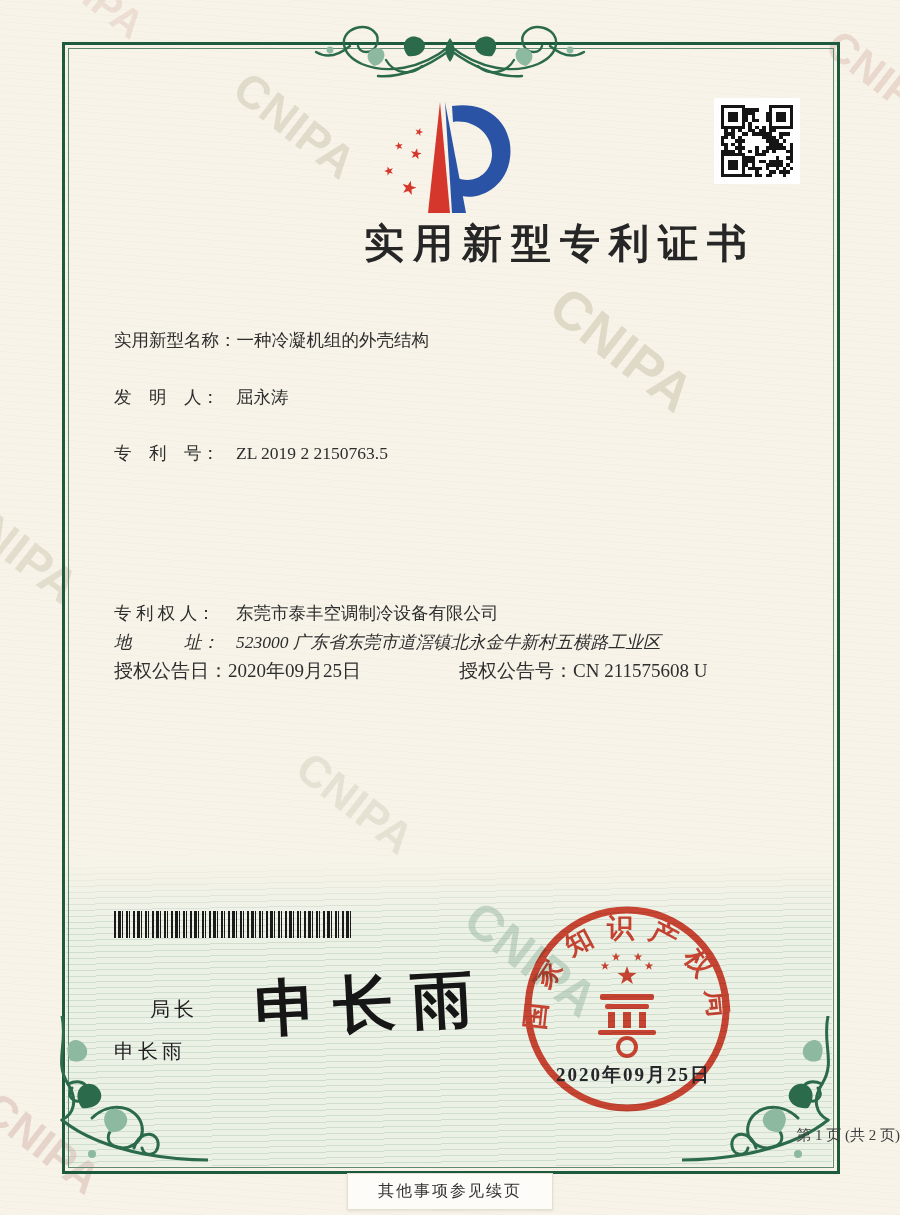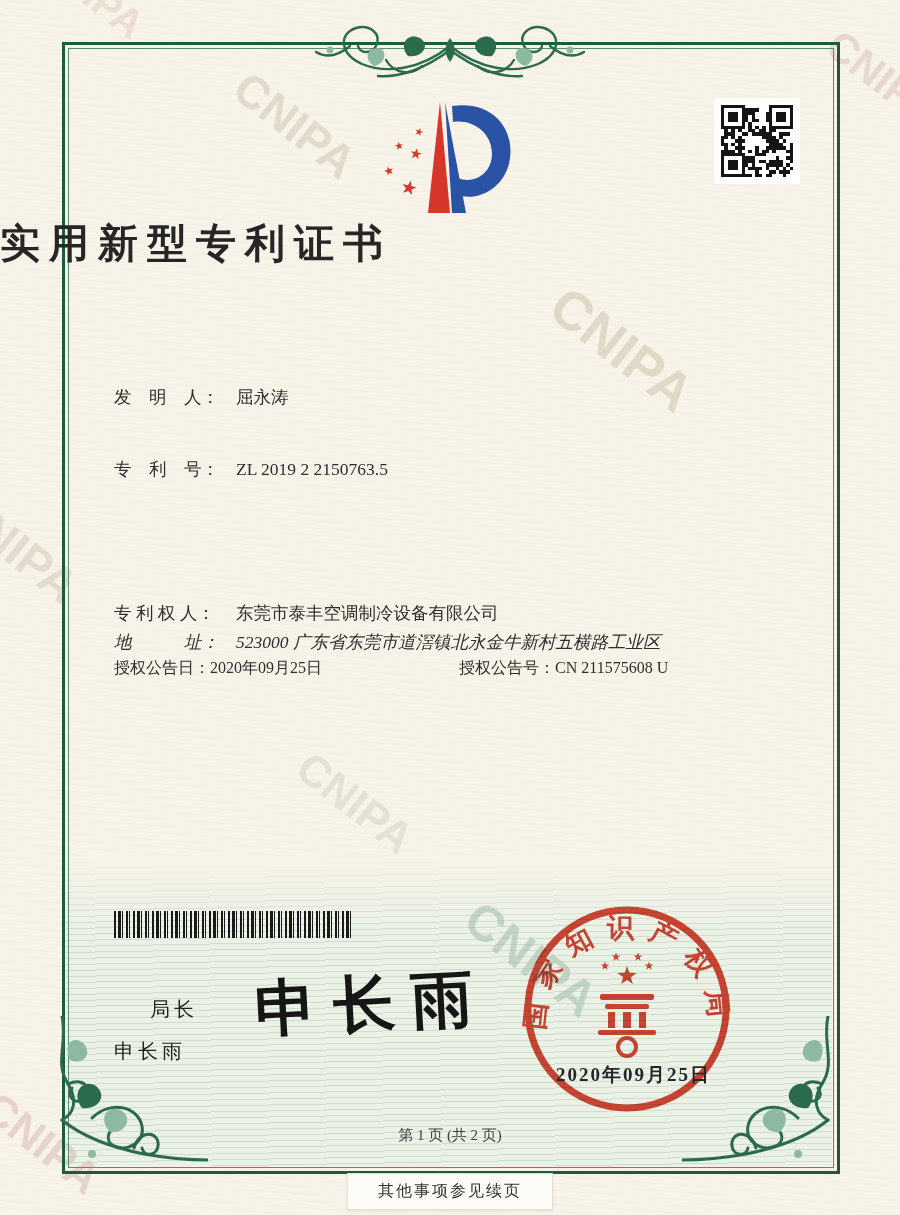--- a/index.html
+++ b/index.html
@@ -28,48 +28,48 @@
   .wm6{left:-25px;top:1118px;font-size:44px;color:rgba(209,176,166,.45);}
   .wm7{left:818px;top:55px;font-size:42px;color:rgba(214,178,168,.42);}
   .wm8{left:30px;top:-30px;font-size:40px;color:rgba(214,182,170,.35);}
   
   .cert-no{position:absolute;left:114px;top:96px;font-size:17px;color:#3a3a3a;letter-spacing:2px;}
   .qr{position:absolute;left:714px;top:98px;width:86px;height:86px;background:#fff;padding:0;}
   #qr-grid{display:grid;grid-template-columns:repeat(21,1fr);grid-template-rows:repeat(21,1fr);
     width:72px;height:72px;margin:7px;}
   #qr-grid div.on{background:#151515;}
   .logo{position:absolute;left:352px;top:100px;}
-  .title{position:absolute;left:0;top:216px;width:756px;text-align:left;
+  .title{position:absolute;left:0;top:216px;width:756px;text-align:right;
     font-size:40px;font-weight:bold;letter-spacing:9px;color:#262626;}
   
   .field{position:absolute;left:114px;font-size:17.5px;color:#2e2e2e;white-space:nowrap;}
   .field .lab{display:inline-block;min-width:122px;}
-  .f0{top:328px;} .f1{top:385px;} .f2{top:441px;margin-top:16px;} .f3{top:497px;} .f4{top:553px;margin-top:48px;} .f5{top:630px;font-style:italic;}
-  .grant{position:absolute;left:114px;top:658px;width:680px;font-size:16px;color:#2e2e2e;white-space:nowrap;}
+  .f0{top:328px;} .f1{top:385px;} .f2{top:441px;} .f3{top:497px;} .f4{top:553px;margin-top:48px;} .f5{top:630px;font-style:italic;}
+  .grant{position:absolute;left:114px;top:658px;width:680px;font-size:19px;color:#2e2e2e;white-space:nowrap;}
   .grant .right{position:absolute;left:345px;top:0;}
   
   .paras{position:absolute;left:114px;top:694px;width:674px;font-size:17px;line-height:33px;
     color:#333;text-align:justify;}
   .paras p{margin:0;text-indent:2em;}
   
   .barcode{position:absolute;left:114px;top:911px;width:237px;height:27px;
     background:repeating-linear-gradient(90deg,#1a1a1a 0 2px,rgba(0,0,0,0) 2px 4px,#1a1a1a 4px 7px,
       rgba(0,0,0,0) 7px 8px,#1a1a1a 8px 9px,rgba(0,0,0,0) 9px 12px,#1a1a1a 12px 14px,
       rgba(0,0,0,0) 14px 15px,#1a1a1a 15px 16px,rgba(0,0,0,0) 16px 19px);}
   
   .sig-title{position:absolute;left:114px;top:996px;font-size:20px;color:#222;letter-spacing:4px;margin-left:36px;}
   .sig-name{position:absolute;left:114px;top:1038px;font-size:20px;color:#222;letter-spacing:4px;}
   .sig-script{position:absolute;left:255px;top:962px;font-size:62px;color:#161616;
     letter-spacing:16px;transform:rotate(-3deg);font-weight:bold;}
   
   .seal{position:absolute;left:520px;top:902px;width:214px;height:214px;opacity:.93;mix-blend-mode:multiply;}
   .seal-date{position:absolute;left:556px;top:1062px;font-size:19px;font-weight:600;
     color:#26262a;letter-spacing:2px;white-space:nowrap;}
   
-  .page-num{position:absolute;left:0;top:1126px;width:900px;text-align:center;font-size:15px;color:#3d3d3d;}
+  .page-num{position:absolute;left:0;top:1126px;width:900px;text-align:right;font-size:15px;color:#3d3d3d;}
   .note-box{position:absolute;left:50%;top:1173px;transform:translateX(-50%);
     background:#fdfcf8;border:1px solid #e4dfd0;box-shadow:0 1px 3px rgba(0,0,0,.08);
     padding:7px 30px;font-size:16px;color:#333;letter-spacing:2px;white-space:nowrap;}
   
   .orn-top{position:absolute;left:290px;top:16px;}
   .corner{position:absolute;}
   .corner-bl{left:48px;top:1016px;}
   .corner-br{left:682px;top:1016px;transform:scaleX(-1);}
 </style>
 </head>
@@ -603,20 +603,23 @@
       <use href="#star" transform="translate(67,32) scale(0.42) rotate(18)"></use>
       <use href="#star" transform="translate(47,46) scale(0.42) rotate(-12)"></use>
       <use href="#star" transform="translate(64,54) scale(0.58) rotate(10)"></use>
       <use href="#star" transform="translate(37,71) scale(0.48) rotate(-18)"></use>
       <use href="#star" transform="translate(57,88) scale(0.75) rotate(14)"></use>
     </g>
   </svg>
 
   <div class="title">实用新型专利证书</div>
 
+  <div class="field f0">
+    <span class="lab">实用新型名称：</span><span class="val">一种冷凝机组的外壳结构</span>
+  </div>
   <div class="field f1">
     <span class="lab">发　明　人：</span><span class="val">屈永涛</span>
   </div>
   <div class="field f2">
     <span class="lab">专　利　号：</span><span class="val">ZL 2019 2 2150763.5</span>
   </div>
   <div class="field f4">
     <span class="lab">专 利 权 人：</span><span class="val">东莞市泰丰空调制冷设备有限公司</span>
   </div>
   <div class="field f5">

